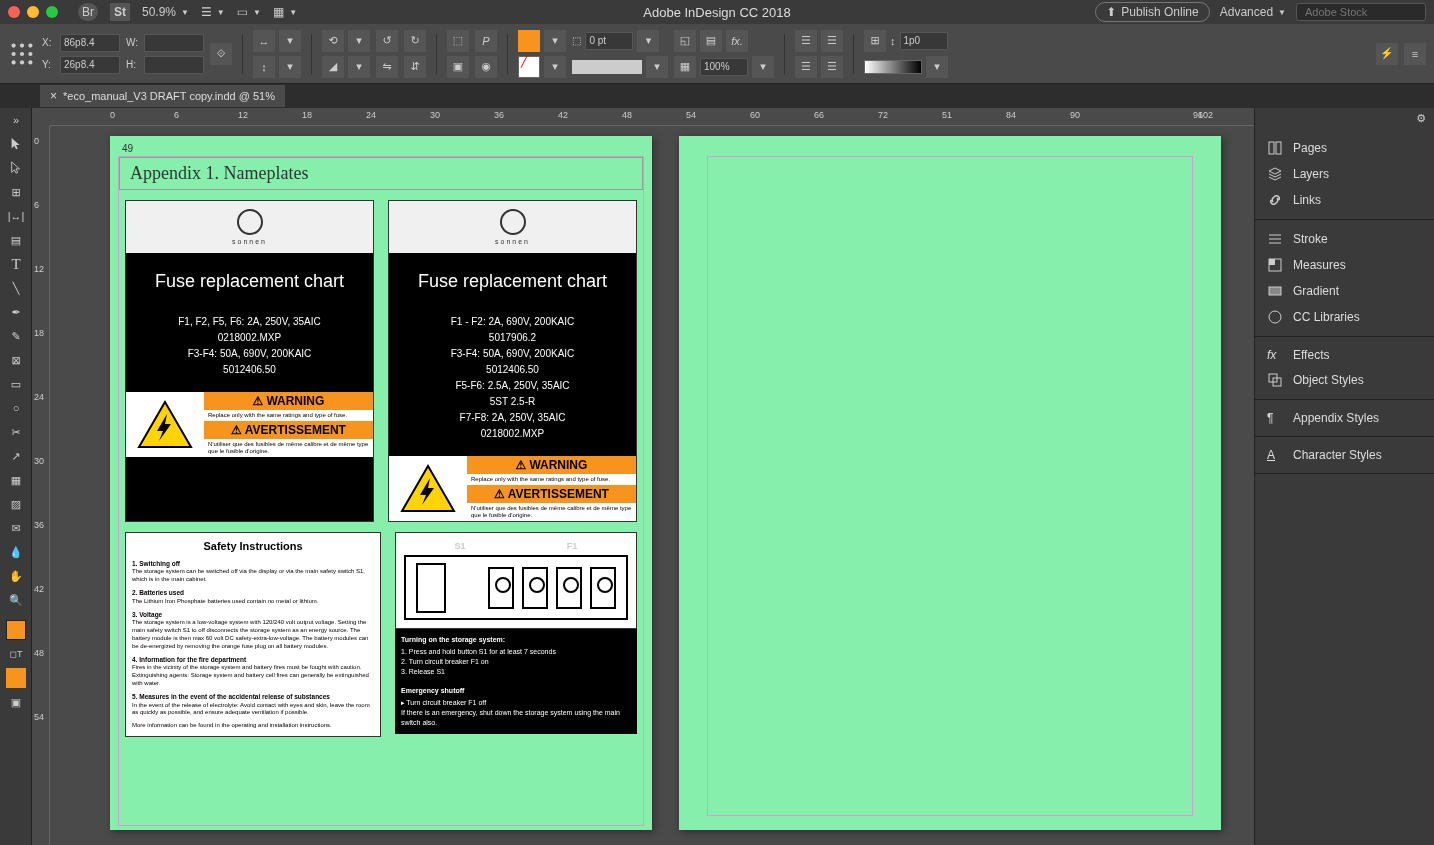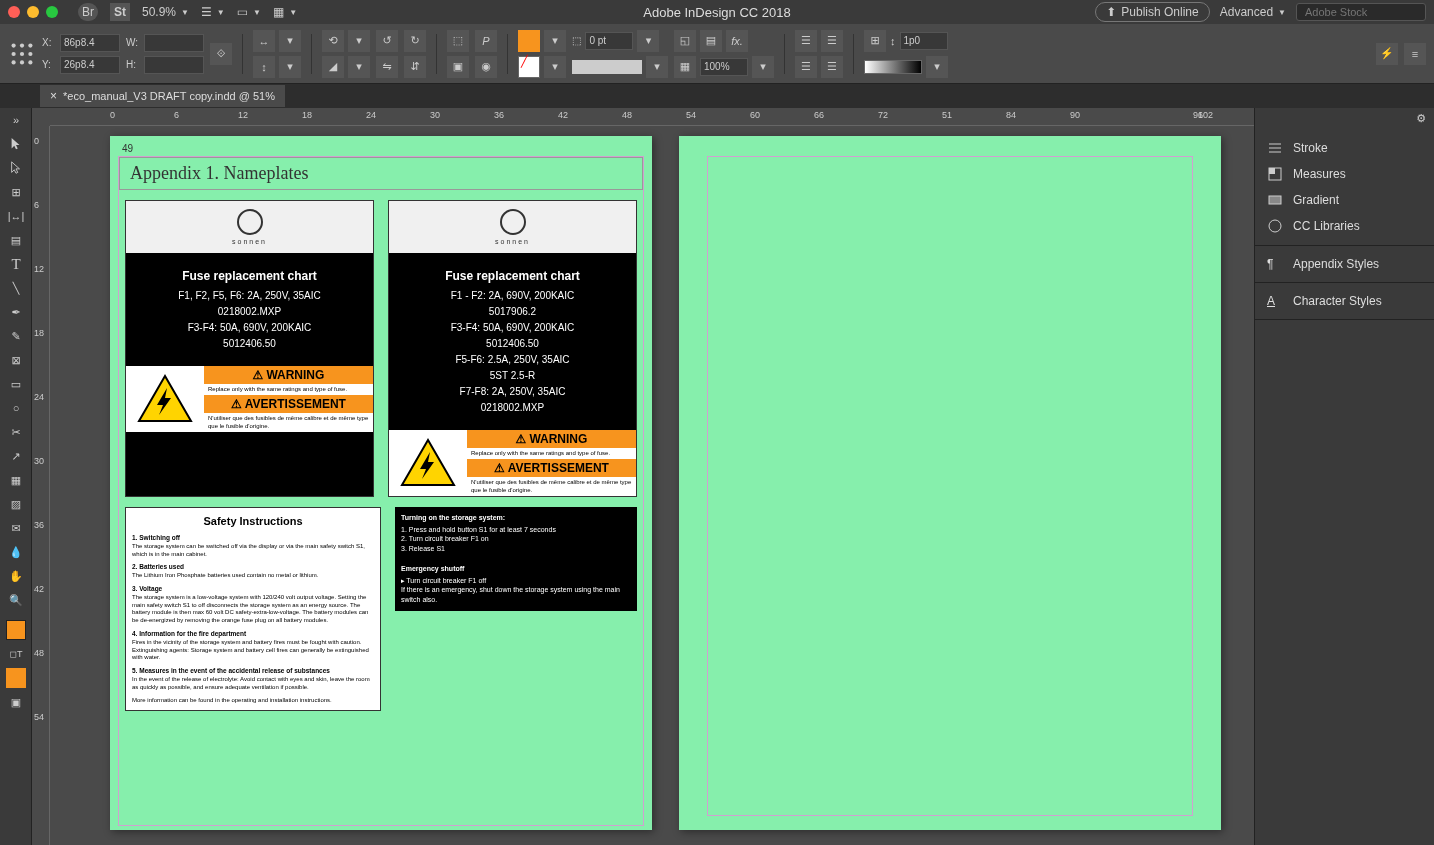--- a/index.html
+++ b/index.html
@@ -57,21 +57,21 @@
 .page-frame { position: absolute; border: 1px solid #d0a0d0; }
 
 
 .page-num { position: absolute; font-size: 10px; color: #333; }
 .appendix-head { border: 1px solid #999; padding: 5px 10px; font-size: 18px; color: #333; font-family: Georgia, serif; }
 .nameplate { background: #000; border: 1px solid #333; position: relative; }
 .np-header { background: #f0f0f0; text-align: center; padding: 8px 0; }
 .np-logo { width: 26px; height: 26px; border: 2px solid #333; border-radius: 50%; margin: 0 auto 3px; }
 .np-brand { font-size: 7px; letter-spacing: 2px; color: #333; }
 .np-body { color: white; text-align: center; padding: 14px 8px; font-size: 10px; line-height: 1.6; }
-.np-title { font-size: 12px; font-weight: bold; margin-bottom: 2px; }
+.np-title { font-size: 18px; font-weight: normal; margin-bottom: 18px; }
 .warning-block { display: flex; background: white; }
 .warn-icon-cell { width: 78px; display: flex; align-items: center; justify-content: center; background: white; }
 .warn-triangle { width: 60px; height: 52px; }
 .warn-right { flex: 1; }
 .warn-banner { background: #f7941e; color: #000; font-weight: bold; text-align: center; padding: 2px; font-size: 12px; display: flex; align-items: center; justify-content: center; gap: 3px; }
 .warn-text { padding: 2px 4px; font-size: 6px; color: #000; line-height: 1.2; background: white; }
 .safety-block { background: white; border: 1px solid #333; padding: 6px; font-size: 6px; color: #000; line-height: 1.3; }
 .safety-title { text-align: center; font-size: 11px; margin-bottom: 6px; font-weight: bold; }
 .safety-sec { margin-bottom: 5px; }
 .safety-sec b { font-size: 6.5px; }
@@ -432,20 +432,34 @@
               <div class="safety-title">Safety Instructions</div>
               <div class="safety-sec"><b>1. Switching off</b><br><span>The storage system can be switched off via the display or via the main safety switch S1, which is in the main cabinet.</span></div>
               <div class="safety-sec"><b>2. Batteries used</b><br><span>The Lithium Iron Phosphate batteries used contain no metal or lithium.</span></div>
               <div class="safety-sec"><b>3. Voltage</b><br><span>The storage system is a low-voltage system with 120/240 volt output voltage. Setting the main safety switch S1 to off disconnects the storage system as an energy source. The battery module is then max 60 volt DC safety-extra-low-voltage. The battery modules can be de-energized by removing the orange fuse plug on all battery modules.</span></div>
               <div class="safety-sec"><b>4. Information for the fire department</b><br><span>Fires in the vicinity of the storage system and battery fires must be fought with caution. Extinguishing agents: Storage system and battery cell fires can generally be extinguished with water.</span></div>
               <div class="safety-sec"><b>5. Measures in the event of the accidental release of substances</b><br><span>In the event of the release of electrolyte: Avoid contact with eyes and skin, leave the room as quickly as possible, and ensure adequate ventilation if possible.</span></div>
               <div>More information can be found in the operating and installation instructions.</div>
             </div>
 
             <div style="flex:1">
+              <div class="diagram-block">
+                <div class="diag-labels">
+                    <span>S1</span>
+                    <span>F1</span>
+                  </div>
+                <div class="diag-box">
+                  <div class="switch-unit"></div>
+                  <div style="flex:1"></div>
+                  <div class="breaker-unit"></div>
+                  <div class="breaker-unit"></div>
+                  <div class="breaker-unit"></div>
+                  <div class="breaker-unit"></div>
+                </div>
+              </div>
               <div class="inst-black">
                 <div class="inst-title">Turning on the storage system:</div>
                 <div>1. Press and hold button S1 for at least 7 seconds</div>
                 <div>2. Turn circuit breaker F1 on</div>
                 <div>3. Release S1</div>
                 <br>
                 <div class="inst-title">Emergency shutoff</div>
                 <div>▸ Turn circuit breaker F1 off</div>
                 <div>If there is an emergency, shut down the storage system using the main switch also.</div>
               </div>
@@ -458,20 +472,41 @@
         <div class="page-frame" style="left:28px;top:20px;right:28px;height:660px"></div>
       </div>
     </div>
   </div>
 
   <div class="panels-right">
     <div style="text-align:right;padding:4px 8px"><span>⚙</span></div>
     <div class="panel-group">
       <div class="panel-item">
           <svg viewBox="0 0 16 16">
+            <rect x="2" y="2" width="5" height="12" fill="none" stroke="#ccc"></rect>
+            <rect x="9" y="2" width="5" height="12" fill="none" stroke="#ccc"></rect>
+          </svg>
+          <span>Pages</span>
+        </div>
+      <div class="panel-item">
+          <svg viewBox="0 0 16 16">
+            <path fill="none" stroke="#ccc" d="M8 2l6 3-6 3-6-3z M2 8l6 3 6-3 M2 11l6 3 6-3"></path>
+          </svg>
+          <span>Layers</span>
+        </div>
+      <div class="panel-item">
+          <svg viewBox="0 0 16 16">
+            <path fill="none" stroke="#ccc" stroke-width="1.5" d="M6 10a3 3 0 010-4l2-2a3 3 0 014 4 M10 6a3 3 0 010 4l-2 2a3 3 0 01-4-4"></path>
+          </svg>
+          <span>Links</span>
+        </div>
+    </div>
+    <div class="panel-group">
+      <div class="panel-item">
+          <svg viewBox="0 0 16 16">
             <path stroke="#ccc" d="M2 4h12M2 8h12M2 12h12"></path>
           </svg>
           <span>Stroke</span>
         </div>
       <div class="panel-item">
           <svg viewBox="0 0 16 16">
             <rect x="2" y="2" width="12" height="12" fill="none" stroke="#ccc"></rect>
             <rect x="2" y="2" width="6" height="6" fill="#ccc"></rect>
           </svg>
           <span>Measures</span>
@@ -484,20 +519,33 @@
         </div>
       <div class="panel-item">
           <svg viewBox="0 0 16 16">
             <circle cx="8" cy="8" r="6" fill="none" stroke="#ccc"></circle>
           </svg>
           <span>CC Libraries</span>
         </div>
     </div>
     <div class="panel-group">
       <div class="panel-item">
+          <span style="font-style:italic;width:16px">fx</span>
+          <span>Effects</span>
+        </div>
+      <div class="panel-item">
+          <svg viewBox="0 0 16 16">
+            <rect x="2" y="2" width="8" height="8" fill="none" stroke="#ccc"></rect>
+            <rect x="6" y="6" width="8" height="8" fill="none" stroke="#ccc"></rect>
+          </svg>
+          <span>Object Styles</span>
+        </div>
+    </div>
+    <div class="panel-group">
+      <div class="panel-item">
           <span style="width:16px">¶</span>
           <span>Appendix Styles</span>
         </div>
     </div>
     <div class="panel-group">
       <div class="panel-item">
           <span style="width:16px;text-decoration:underline">A</span>
           <span>Character Styles</span>
         </div>
     </div>

